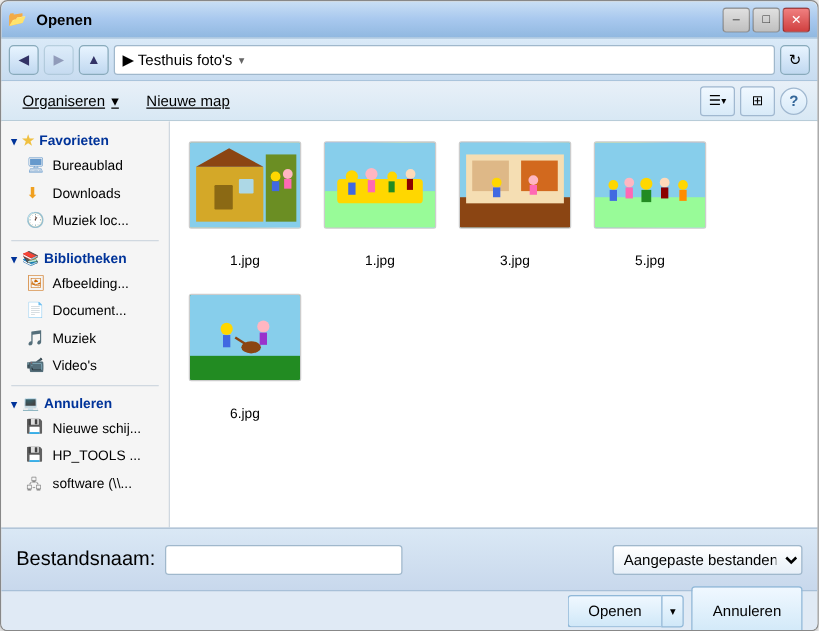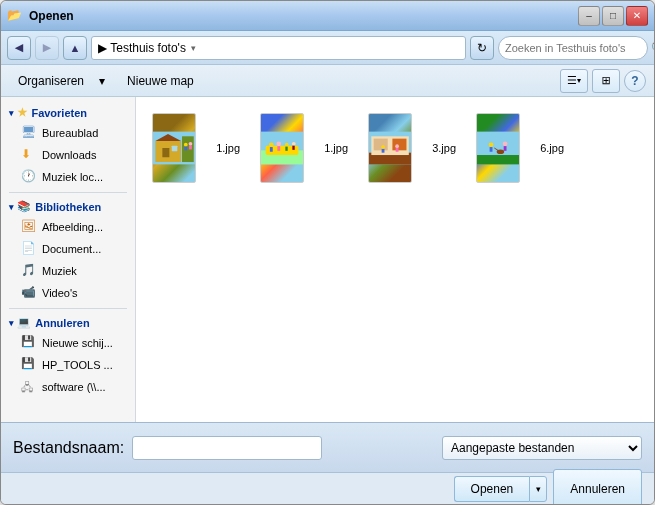--- a/index.html
+++ b/index.html
@@ -149,21 +149,22 @@
     .toolbar-btn {
       height: 24px;
       padding: 0 8px;
       border-radius: 3px;
       border: 1px solid transparent;
       background: transparent;
       cursor: pointer;
       font-size: 12px;
       display: flex;
       align-items: center;
-      gap: 15px;
+      gap: 5px;
+      text-decoration: underline;
     }
     .toolbar-spacer { flex: 1; }
     .view-btn {
       width: 28px;
       height: 24px;
       border-radius: 3px;
       border: 1px solid #a0b8d0;
       background: linear-gradient(to bottom, #f0f8ff, #d8eaf8);
       cursor: pointer;
       display: flex;
@@ -249,21 +250,21 @@
       padding: 10px;
       display: flex;
       flex-wrap: wrap;
       align-content: flex-start;
       gap: 8px;
       background: #fff;
     }
     .file-item {
       width: 100px;
       display: flex;
-      flex-direction: row;
+      flex-direction: column;
       align-items: center;
       gap: 20px;
       cursor: pointer;
       padding: 6px;
       border-radius: 4px;
     }
     .file-thumbnail {
       width: 90px;
       height: 70px;
       border: 1px solid #ccc;
@@ -307,21 +308,21 @@
     .filename-input {
       width: 190px;
       height: 24px;
       border: 1px solid #a0b8cc;
       border-radius: 3px;
       padding: 0 6px;
       font-size: 12px;
       background: #fff;
     }
     .filetype-select {
-      width: 200px;
+      width: 152px;
       height: 24px;
       border: 1px solid #a0b8cc;
       border-radius: 3px;
       padding: 0 4px;
       font-size: 12px;
       background: linear-gradient(to bottom, #fff, #e8f0f8);
     }
 
     
     .bottomrow {
@@ -400,24 +401,20 @@
   <div class="addressbar">
     <button class="nav-btn">◀</button>
     <button class="nav-btn disabled">▶</button>
     <button class="nav-btn">▲</button>
     <div class="breadcrumb-bar">
       <span>▶</span>
       <span>Testhuis foto's</span>
       <span style="color:#666;font-size:9px;margin-left:2px;">▾</span>
     </div>
     <button class="refresh-btn">↻</button>
-    <div class="search-bar">
-      <input class="search-input" type="text" placeholder="Zoeken in Testhuis foto's" style="">
-      <span style="color:#336699;font-size:12px;">🔍</span>
-    </div>
   </div>
 
   <div class="toolbar">
     <button class="toolbar-btn">
       <span>Organiseren</span>
       <span>▾</span>
     </button>
     <button class="toolbar-btn">
       <span>Nieuwe map</span>
     </button>
@@ -561,20 +558,40 @@
             <circle cx="30" cy="33" r="4" fill="#FFD700"></circle>
             <rect x="27" y="37" width="6" height="8" fill="#4169E1"></rect>
             <circle cx="60" cy="31" r="4" fill="#FFB6C1"></circle>
             <rect x="57" y="35" width="6" height="8" fill="#FF69B4"></rect>
           </svg>
         </div>
         <span class="file-label">3.jpg</span>
       </div>
 
 
+      <div class="file-item">
+        <div class="file-thumbnail thumb-5">
+          <svg width="90" height="70" viewBox="0 0 90 70">
+            <rect width="90" height="70" fill="#87CEEB"></rect>
+            <rect x="0" y="45" width="90" height="25" fill="#98FB98"></rect>
+
+            <circle cx="15" cy="35" r="4" fill="#FFD700"></circle>
+            <rect x="12" y="39" width="6" height="9" fill="#4169E1"></rect>
+            <circle cx="28" cy="33" r="4" fill="#FFB6C1"></circle>
+            <rect x="25" y="37" width="6" height="9" fill="#FF69B4"></rect>
+            <circle cx="42" cy="34" r="5" fill="#FFD700"></circle>
+            <rect x="38" y="39" width="8" height="10" fill="#228B22"></rect>
+            <circle cx="57" cy="33" r="4" fill="#FFDAB9"></circle>
+            <rect x="54" y="37" width="6" height="9" fill="#8B0000"></rect>
+            <circle cx="72" cy="35" r="4" fill="#FFD700"></circle>
+            <rect x="69" y="39" width="6" height="9" fill="#FF8C00"></rect>
+          </svg>
+        </div>
+        <span class="file-label">5.jpg</span>
+      </div>
 
       <div class="file-item">
         <div class="file-thumbnail thumb-6">
           <svg width="90" height="70" viewBox="0 0 90 70">
             <rect width="90" height="70" fill="#87CEEB"></rect>
             <rect x="0" y="50" width="90" height="20" fill="#228B22"></rect>
 
             <circle cx="30" cy="28" r="5" fill="#FFD700"></circle>
             <rect x="27" y="33" width="6" height="10" fill="#4169E1"></rect>
             <line x1="37" y1="35" x2="48" y2="42" stroke="#8B4513" stroke-width="2"></line>

